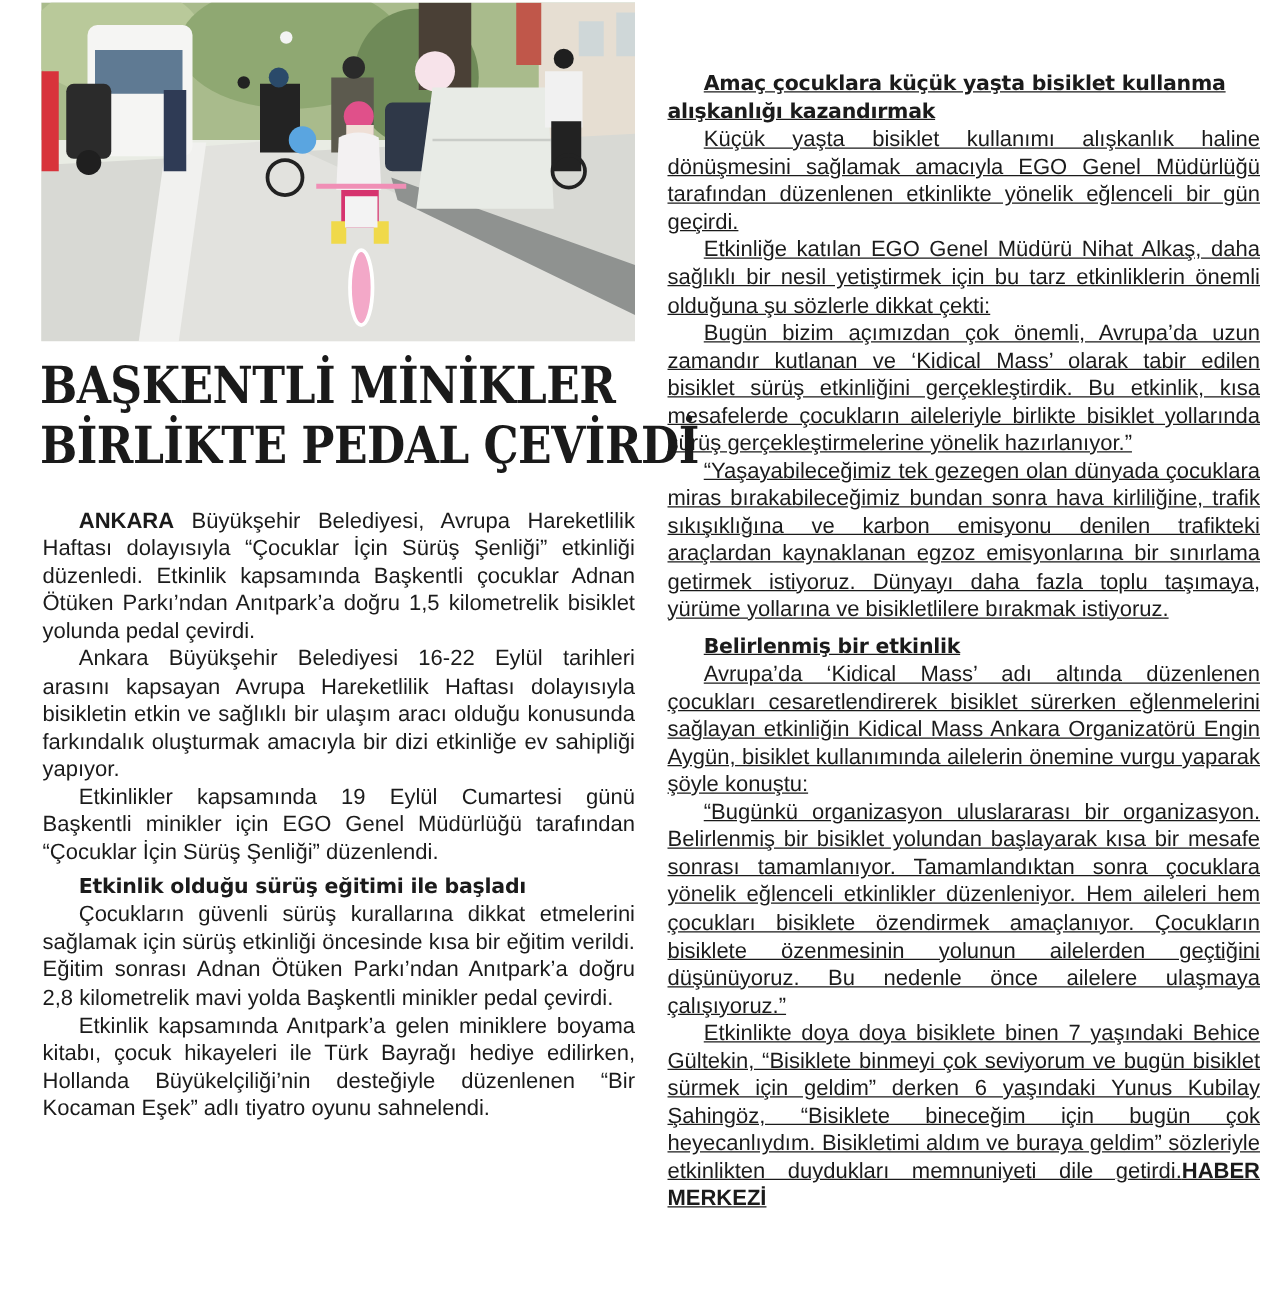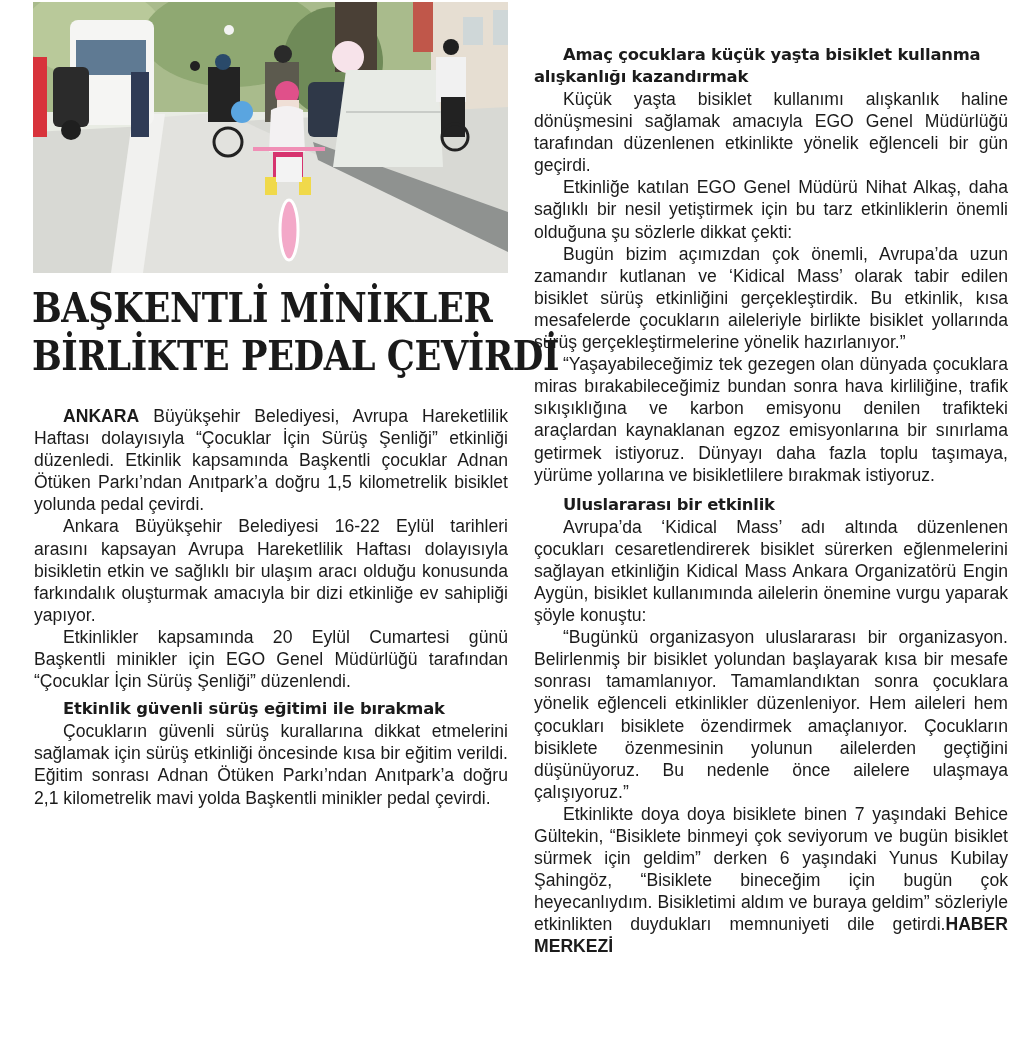--- a/index.html
+++ b/index.html
@@ -1,21 +1,21 @@
 <!DOCTYPE html>
 <html><head>
 <meta charset="utf-8">
 <style>
   html, body { margin:0; padding:0; background:#ffffff; }
   body { width:1017px; height:1046px; position:relative; overflow:hidden; color:#1b1b1b; }
   .col { position:absolute; font-family:"Liberation Sans", sans-serif; font-size:17.6px; line-height:22.1px; text-align:justify; hyphens:manual; }
   .col p { margin:0; text-indent:29px; }
   .subhead { font-family:"DejaVu Sans", sans-serif; font-weight:bold; font-size:16.4px; line-height:22px; margin:0; text-indent:29px; letter-spacing:-0.2px; text-align:left; }
   #left-col { left:34px; top:405px; width:474px; }
-  #right-col { left:534px; top:44px; width:474px; }
+  #right-col { left:534px; top:56px; width:474px;text-decoration:underline; }
   .lead { font-weight:bold; }
   .credit { font-weight:bold; }
 
   
   #photo { position:absolute; left:33px; top:2px; width:475px; height:271px; overflow:hidden; background:#d9dcd6; }
   #photo svg { display:block; }
 
   
   #headline { position:absolute; left:32px; top:284px; width:480px; margin:0;
     font-family:"DejaVu Serif", serif; font-weight:bold; font-size:41px; line-height:48px;
@@ -90,28 +90,29 @@
 </div>
 
 <h1 id="headline">
   <span>BAŞKENTLİ MİNİKLER</span>
   <span>BİRLİKTE PEDAL ÇEVİRDİ</span>
 </h1>
 
 <div id="left-col" class="col">
   <p><span class="lead">ANKARA</span><span> Büyükşehir Belediyesi, Avrupa Hareketlilik Haftası dolayısıyla “Çocuklar İçin Sürüş Şenliği” etkinliği düzenledi. Etkinlik kapsamında Başkentli çocuklar Adnan Ötüken Parkı’ndan Anıtpark’a doğru 1,5 kilometrelik bisiklet yolunda pedal çevirdi.</span></p>
   <p>Ankara Büyükşehir Belediyesi 16-22 Eylül tarihleri arasını kapsayan Avrupa Hareketlilik Haftası dolayısıyla bisikletin etkin ve sağlıklı bir ulaşım aracı olduğu konusunda farkındalık oluşturmak amacıyla bir dizi etkinliğe ev sahipliği yapıyor.</p>
-  <p>Etkinlikler kapsamında 20 Eylül Cumartesi günü Başkentli minikler için EGO Genel Müdürlüğü tarafından “Çocuklar İçin Sürüş Şenliği” düzenlendi.</p>
-  <h3 class="subhead" style="margin-top:6px">Etkinlik güvenli sürüş eğitimi ile bırakmak</h3>
-  <p>Çocukların güvenli sürüş kurallarına dikkat etmelerini sağlamak için sürüş etkinliği öncesinde kısa bir eğitim verildi. Eğitim sonrası Adnan Ötüken Parkı’ndan Anıtpark’a doğru 2,1 kilometrelik mavi yolda Başkentli minikler pedal çevirdi.</p>
+  <p>Etkinlikler kapsamında 19 Eylül Cumartesi günü Başkentli minikler için EGO Genel Müdürlüğü tarafından “Çocuklar İçin Sürüş Şenliği” düzenlendi.</p>
+  <h3 class="subhead" style="margin-top:6px">Etkinlik olduğu sürüş eğitimi ile başladı</h3>
+  <p>Çocukların güvenli sürüş kurallarına dikkat etmelerini sağlamak için sürüş etkinliği öncesinde kısa bir eğitim verildi. Eğitim sonrası Adnan Ötüken Parkı’ndan Anıtpark’a doğru 2,8 kilometrelik mavi yolda Başkentli minikler pedal çevirdi.</p>
+  <p>Etkinlik kapsamında Anıtpark’a gelen miniklere boyama kitabı, çocuk hikayeleri ile Türk Bayrağı hediye edilirken, Hollanda Büyükelçiliği’nin desteğiyle düzenlenen “Bir Kocaman Eşek” adlı tiyatro oyunu sahnelendi.</p>
 </div>
 
 <div id="right-col" class="col">
   <h3 class="subhead">Amaç çocuklara küçük yaşta bisiklet kullanma alışkanlığı kazandırmak</h3>
   <p>Küçük yaşta bisiklet kullanımı alışkanlık haline dönüşmesini sağlamak amacıyla EGO Genel Müdürlüğü tarafından düzenlenen etkinlikte yönelik eğlenceli bir gün geçirdi.</p>
   <p>Etkinliğe katılan EGO Genel Müdürü Nihat Alkaş, daha sağlıklı bir nesil yetiştirmek için bu tarz etkinliklerin önemli olduğuna şu sözlerle dikkat çekti:</p>
   <p>Bugün bizim açımızdan çok önemli, Avrupa’da uzun zamandır kutlanan ve ‘Kidical Mass’ olarak tabir edilen bisiklet sürüş etkinliğini gerçekleştirdik. Bu etkinlik, kısa mesafelerde çocukların aileleriyle birlikte bisiklet yollarında sürüş gerçekleştirmelerine yönelik hazırlanıyor.”</p>
   <p>“Yaşayabileceğimiz tek gezegen olan dünyada çocuklara miras bırakabileceğimiz bundan sonra hava kirliliğine, trafik sıkışıklığına ve karbon emisyonu denilen trafikteki araçlardan kaynaklanan egzoz emisyonlarına bir sınırlama getirmek istiyoruz. Dünyayı daha fazla toplu taşımaya, yürüme yollarına ve bisikletlilere bırakmak istiyoruz.</p>
-  <h3 class="subhead" style="margin-top:8px">Uluslararası bir etkinlik</h3>
+  <h3 class="subhead" style="margin-top:8px">Belirlenmiş bir etkinlik</h3>
   <p>Avrupa’da ‘Kidical Mass’ adı altında düzenlenen çocukları cesaretlendirerek bisiklet sürerken eğlenmelerini sağlayan etkinliğin Kidical Mass Ankara Organizatörü Engin Aygün, bisiklet kullanımında ailelerin önemine vurgu yaparak şöyle konuştu:</p>
   <p>“Bugünkü organizasyon uluslararası bir organizasyon. Belirlenmiş bir bisiklet yolundan başlayarak kısa bir mesafe sonrası tamamlanıyor. Tamamlandıktan sonra çocuklara yönelik eğlenceli etkinlikler düzenleniyor. Hem aileleri hem çocukları bisiklete özendirmek amaçlanıyor. Çocukların bisiklete özenmesinin yolunun ailelerden geçtiğini düşünüyoruz. Bu nedenle önce ailelere ulaşmaya çalışıyoruz.”</p>
   <p><span>Etkinlikte doya doya bisiklete binen 7 yaşındaki Behice Gültekin, “Bisiklete binmeyi çok seviyorum ve bugün bisiklet sürmek için geldim” derken 6 yaşındaki Yunus Kubilay Şahingöz, “Bisiklete bineceğim için bugün çok heyecanlıydım. Bisikletimi aldım ve buraya geldim” sözleriyle etkinlikten duydukları memnuniyeti dile getirdi.</span><span class="credit">HABER MERKEZİ</span></p>
 </div>
 
 </body></html>

